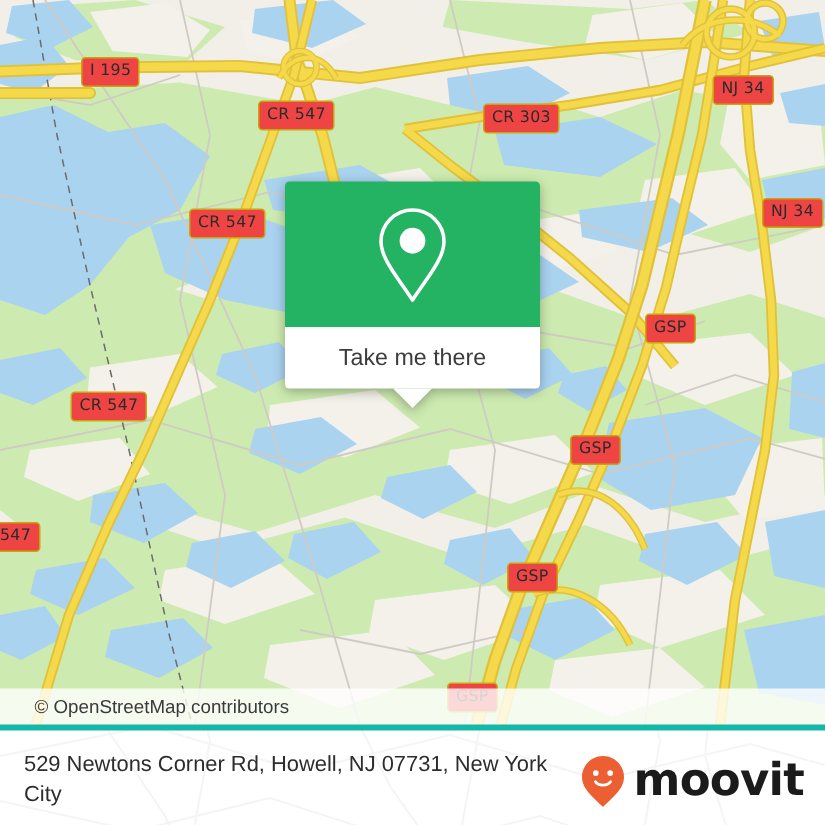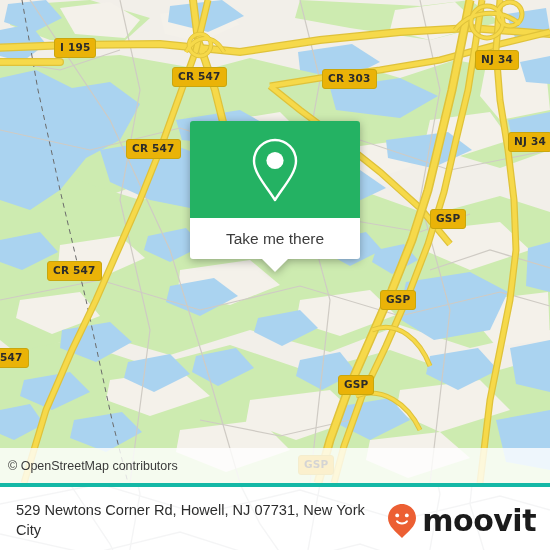--- a/index.html
+++ b/index.html
@@ -33,46 +33,46 @@
   .map-canvas {
     position: absolute;
     left: 0; top: 0;
     width: 550px;
     height: 483px;
   }
 
   
   .shield {
     position: absolute;
-    background: #eab308;
+    background: #ef4444;
     border: 1.4px solid #c9a60d;
     border-radius: 3px;
     color: #2b2b2b;
     font-size: 10.5px;
-    font-weight: bold;
+    font-weight: normal;
     line-height: 1;
     padding: 3px 5px 4px 5px;
     letter-spacing: .2px;
     white-space: nowrap;
     font-family: "DejaVu Sans", sans-serif;
     box-sizing: border-box;
   }
 
   
   .attribution {
     position: absolute;
     left: 0;
     bottom: 0;
     width: 550px;
-    height: 35px;
+    height: 24px;
     background: rgba(255,255,255,0.80);
     display: flex;
     align-items: center;
     box-sizing: border-box;
-    padding-left: 8px;
+    padding-left: 23px;
   }
   .attribution span {
     font-size: 12.5px;
     color: #3a3a3a;
     font-family: "Liberation Sans", sans-serif;
   }
 
   
   .callout {
     position: absolute;

